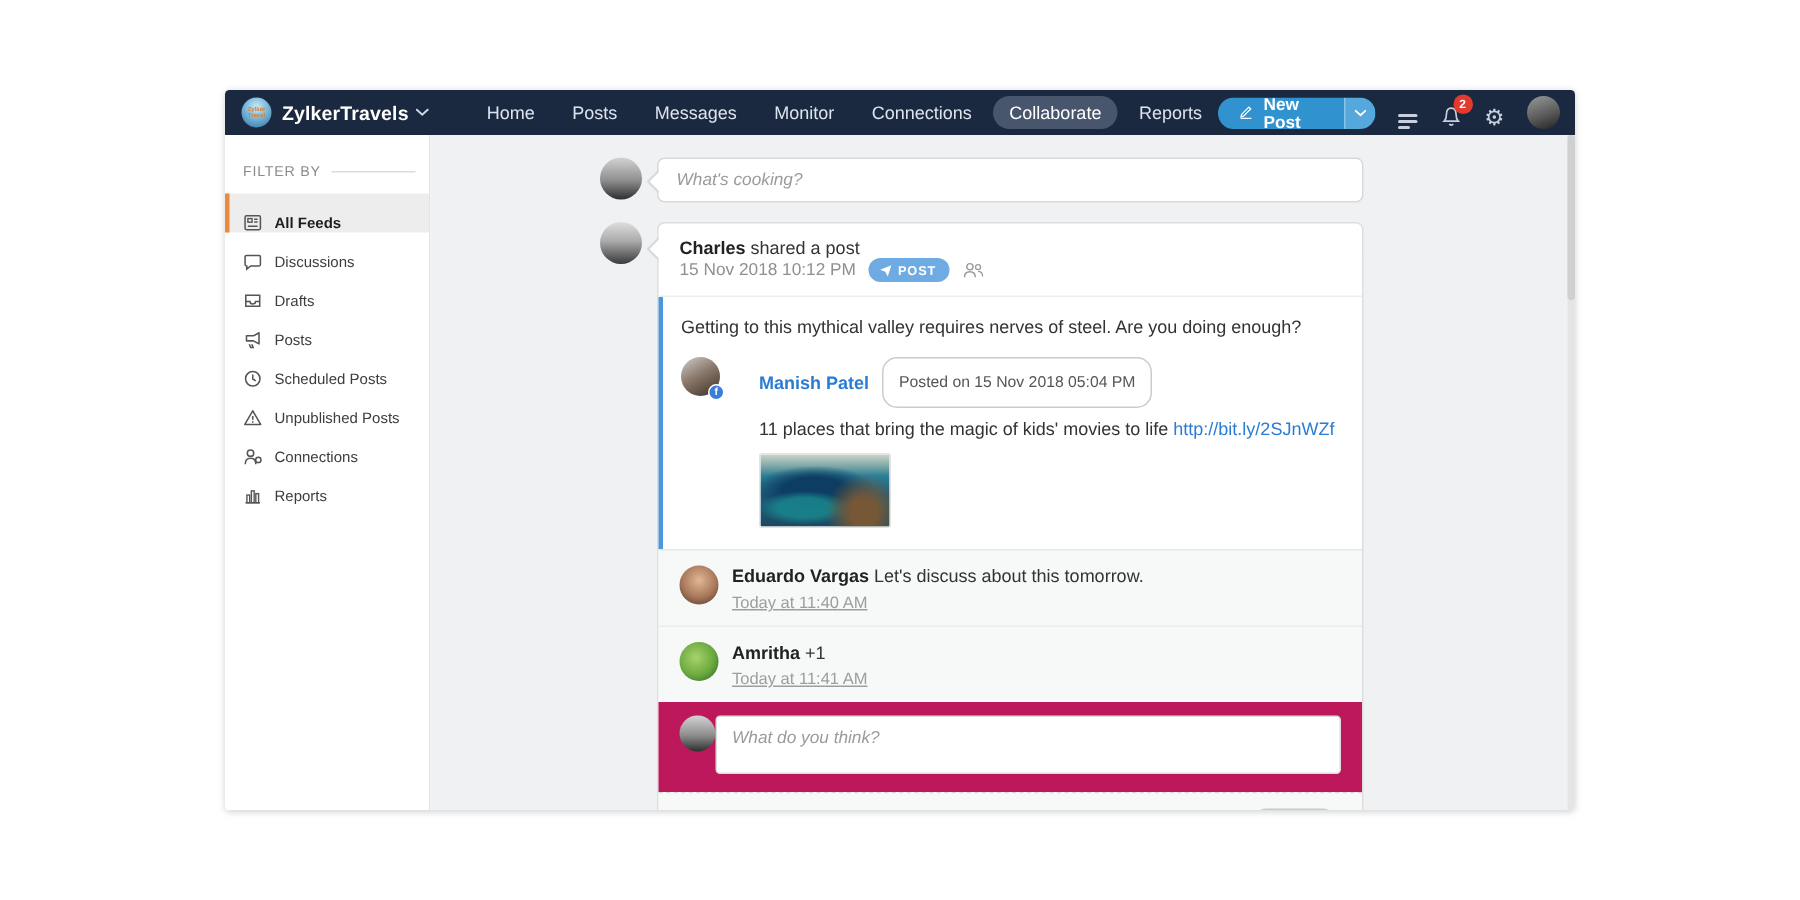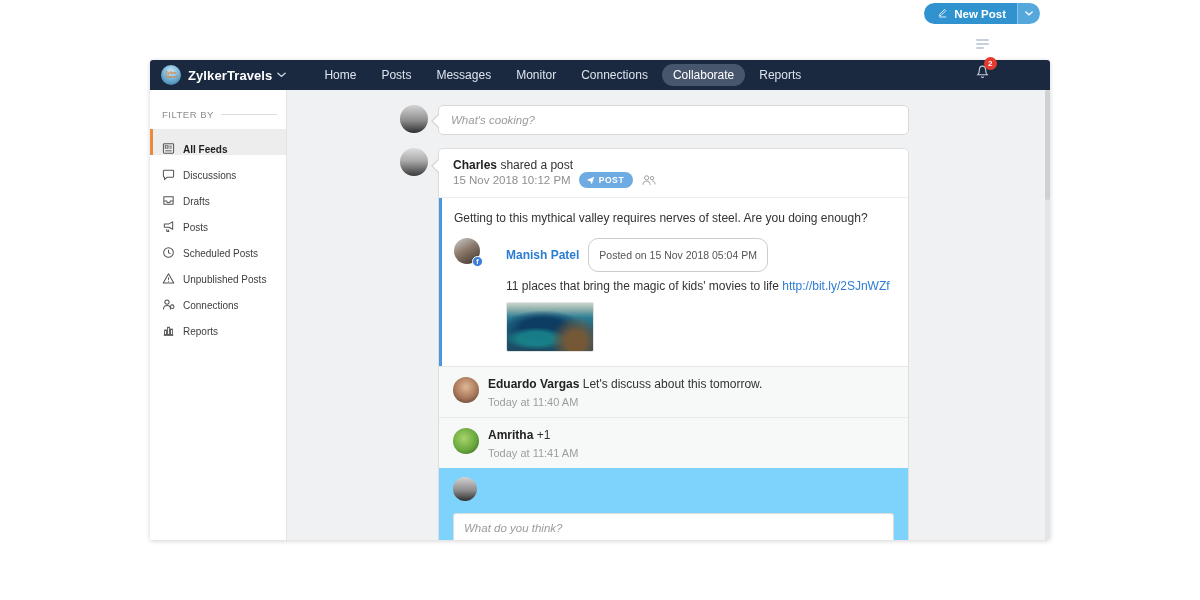--- a/index.html
+++ b/index.html
@@ -12,21 +12,21 @@
             padding:0 10px 0 11px; flex-shrink:0; }
   .logo { width:20px; height:20px; border-radius:50%; flex-shrink:0;
           background:radial-gradient(circle at 50% 32%, #cfe9f5 0%, #7cbbdc 42%, #2f6e9e 100%);
           display:flex; align-items:center; justify-content:center; overflow:hidden; }
   .logo span { font-size:4px; line-height:4px; color:#e07b2a; font-weight:bold; text-align:center; }
   .brand { color:#fff; font-size:13px; font-weight:bold; margin-left:7px; letter-spacing:.1px; }
   .brand-caret { margin-left:5px; display:flex; }
   .nav { display:flex; margin-left:27px; gap:3px; align-items:flex-start; }
   .nav-item { font-size:12px; color:#dde4ee; padding:4px 11px; border-radius:12px; cursor:pointer; white-space:nowrap; }
   .nav-item.active { background:#47566c; color:#fff; }
-  .topbar-right { margin-left:auto; display:flex; align-items:center; gap:15px;flex-direction:column; }
+  .topbar-right { margin-left:auto; display:flex; align-items:flex-end; gap:15px; }
   .new-post { display:flex; height:21px; border-radius:11px; overflow:hidden; cursor:pointer; }
   .new-post-main { background:#3093cf; color:#fff; font-size:11.5px; font-weight:bold;
                    display:flex; align-items:center; gap:6px; padding:0 11px 0 13px; }
   .new-post-caret { background:#55a8dc; width:23px; display:flex; align-items:center; justify-content:center;
                     border-left:1px solid rgba(255,255,255,.3); }
   .list-icon { display:flex; flex-direction:column; gap:2.5px; cursor:pointer; }
   .list-icon i { display:block; height:1.6px; background:#c7d0dc; border-radius:1px; }
   .list-icon i:nth-child(1){ width:13px; } .list-icon i:nth-child(2){ width:13px; } .list-icon i:nth-child(3){ width:8px; }
   .bell-wrap { position:relative; cursor:pointer; display:flex; }
   .badge { position:absolute; top:-7px; right:-7px; min-width:13px; height:13px; border-radius:7px;
@@ -102,24 +102,24 @@
       radial-gradient(ellipse 66% 48% at 42% 50%, #0d3d63 0 38%, rgba(13,61,99,0) 72%),
       linear-gradient(180deg,#c9d4cc 0%,#8fb0ac 13%,#2d7e95 30%,#1d5f7c 55%,#1c4a60 100%); }
 
   
   .comments { border-top:1px solid #e6e6e6; background:#f7f8f8; }
   .comment { display:flex; gap:9px; padding:10px 14px 9px; border-bottom:1px solid #ebebeb; }
   .c-avatar-1 { width:26px; height:26px; background:radial-gradient(circle at 50% 38%,#e0b894 0%,#a8775a 55%,#4a3226 100%); }
   .c-avatar-2 { width:26px; height:26px; background:radial-gradient(circle at 42% 40%,#a8d36a 0%,#6aa93f 55%,#2f5a1e 100%); }
   .c-line1 { font-size:12px; color:#333; }
   .c-author { font-weight:bold; color:#222; }
-  .c-time { font-size:11px; color:#9d9d9d; margin-top:5px; }
-
-  
-  .composer { background:#7dd3fc; display:flex; gap:12px; padding:9px 14px 12px;flex-direction:column; }
+  .c-time { font-size:11px; color:#9d9d9d; margin-top:5px;text-decoration:underline; }
+
+  
+  .composer { background:#be185d; display:flex; gap:0; padding:9px 14px 12px; }
   .composer-avatar { width:24px; height:24px; background:linear-gradient(180deg,#d3d3d3 0%,#8e8e8e 55%,#2e2e2e 100%); }
   .composer-box { flex:1; background:#fff; border:1px solid #dcdcdc; border-radius:3px; height:39px; }
   .composer-box textarea { width:100%; height:100%; border:none; outline:none; resize:none; background:transparent;
                            font-family:inherit; font-size:11.5px; font-style:italic; color:#444; padding:8px 10px; }
   .composer-box textarea::placeholder { color:#9b9b9b; font-style:italic; }
 
   
   .card-footer { background:#f7f8f8; border-top:1px dashed #d8d8d8; border-radius:0 0 5px 5px;
                  display:flex; align-items:center; padding:10px 14px 13px; }
   .paperclip { display:flex; cursor:pointer; }

